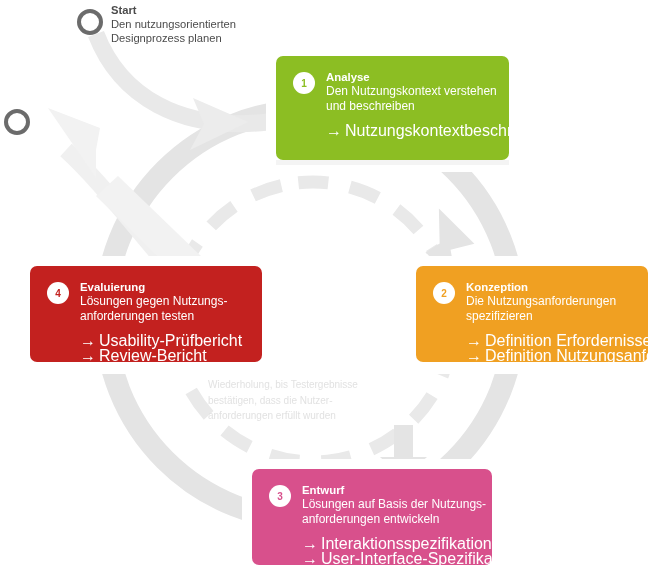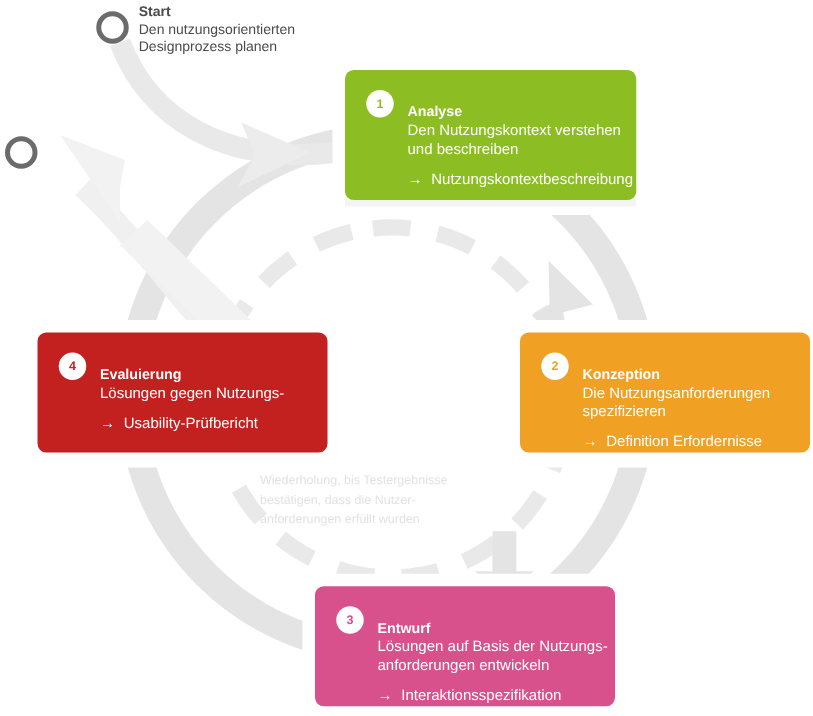--- a/index.html
+++ b/index.html
@@ -22,24 +22,24 @@
   #label-abschluss{left:28px;top:84px;}
 
   
   .phase{position:absolute;border-radius:7px;color:#ffffff;box-sizing:border-box;}
   .badge{
     position:absolute;width:22px;height:22px;border-radius:50%;
     background:#ffffff;display:flex;align-items:center;justify-content:center;
     font-size:10px;font-weight:bold;
   }
   .phase-body{position:absolute;}
-  .phase-title{font-weight:bold;font-size:11.4px;line-height:14.4px;display:block;white-space:nowrap;margin-top:13px;}
+  .phase-title{font-weight:bold;font-size:11.4px;line-height:14.4px;display:block;white-space:nowrap;}
   .phase-desc{font-size:12px;line-height:14.6px;display:block;white-space:nowrap;}
   .outputs{margin-top:9px;}
-  .output{font-size:12px;line-height:15.5px;display:block;white-space:nowrap;}
+  .output{font-size:16px;line-height:15.5px;display:block;white-space:nowrap;}
   .output .arw{display:inline-block;width:19px;}
 
   #phase-1{left:276px;top:56px;width:233px;height:104px;background:#8cbe23;}
   #phase-1 .badge{left:17px;top:16px;color:#8cbe23;}
   #phase-1 .phase-body{left:50px;top:14px;}
 
   #phase-2{left:416px;top:266px;width:232px;height:96px;background:#f0a022;}
   #phase-2 .badge{left:17px;top:16px;color:#f0a022;}
   #phase-2 .phase-body{left:50px;top:14px;}
 
@@ -146,22 +146,24 @@
         <span class="output"><span class="arw">→</span><span>User-Interface-Spezifikation</span></span>
       </div>
     </div>
   </div>
 
   <div class="phase" id="phase-4">
     <div class="badge">4</div>
     <div class="phase-body">
       <span class="phase-title">Evaluierung</span>
       <span class="phase-desc">Lösungen gegen Nutzungs-</span>
+      <span class="phase-desc">anforderungen testen</span>
       <div class="outputs">
         <span class="output"><span class="arw">→</span><span>Usability-Prüfbericht</span></span>
+        <span class="output"><span class="arw">→</span><span>Review-Bericht</span></span>
       </div>
     </div>
   </div>
 
   <div id="centre-note">
     <span>Wiederholung, bis Testergebnisse</span>
     <span>bestätigen, dass die Nutzer-</span>
     <span>anforderungen erfüllt wurden</span>
   </div>
 

